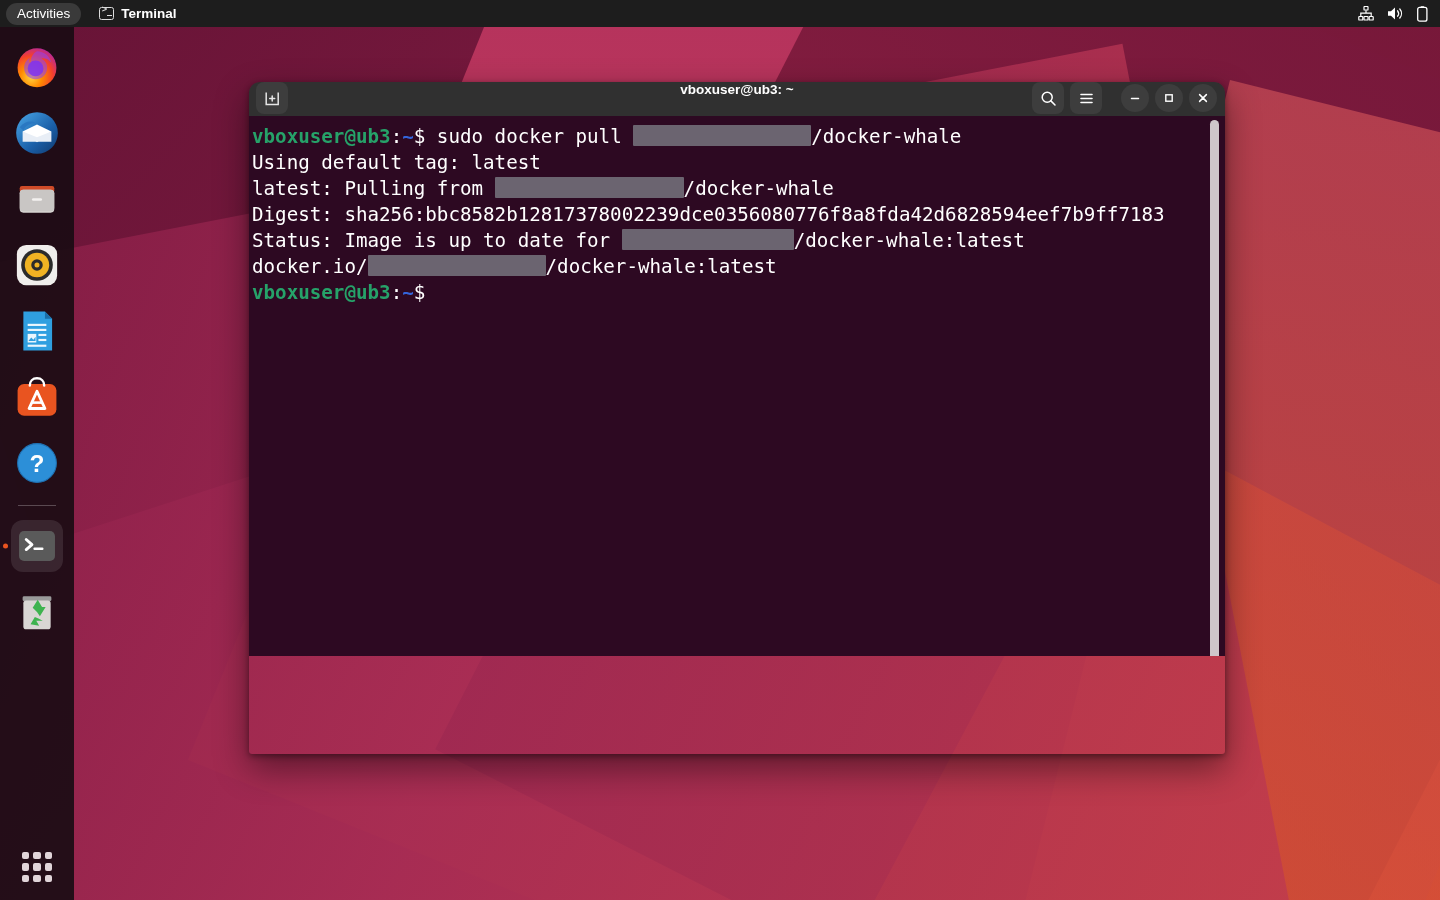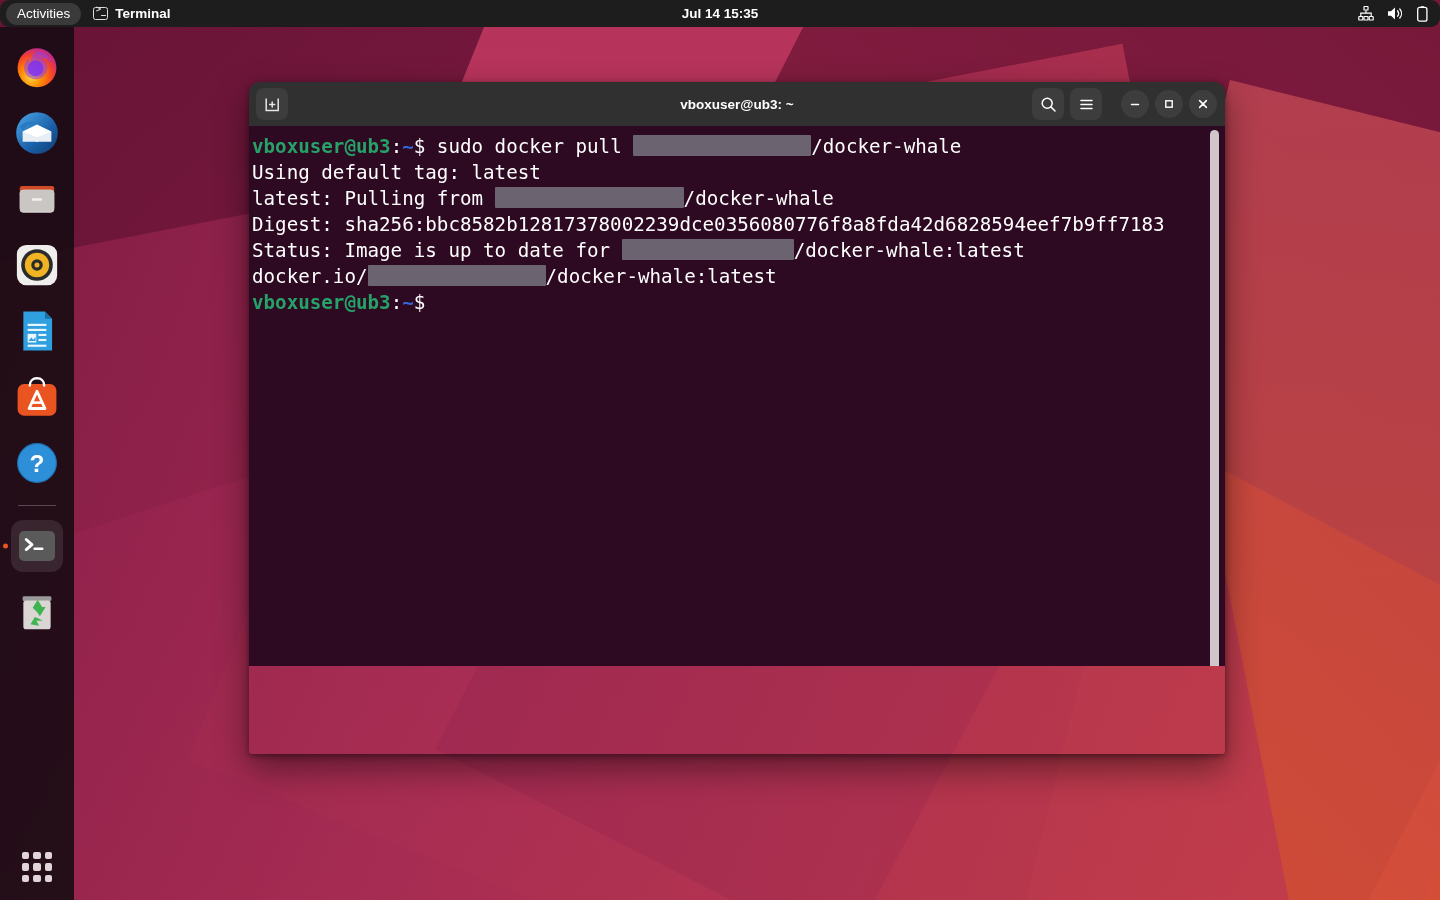--- a/index.html
+++ b/index.html
@@ -29,24 +29,24 @@
   .wp-e { width:1100px; height:700px; left:-180px; top:-120px;
     background:linear-gradient(150deg,#5d1030 0%,#7d1b40 100%);
     transform:rotate(-18deg); transform-origin:top left; opacity:.9; }
   .wp-f { width:500px; height:760px; left:1130px; top:420px;
     background:linear-gradient(200deg,#cf4a3c 0%,#e0542a 100%);
     transform:rotate(28deg); transform-origin:top left; opacity:.6; }
 
   
   .topbar { position:absolute; left:0; top:0; width:1440px; height:27px;
     background:#1d1d1d; display:flex; align-items:center; z-index:40;
-    color:#ffffff; font-size:13.5px;border-radius:9px; }
+    color:#ffffff; font-size:13.5px; }
   .activities { margin-left:6px; padding:3px 11px; border-radius:13px;
     background:#3a3a3a; font-size:13.5px; color:#fff; line-height:16px; }
-  .tb-app { display:flex; align-items:center; gap:7px; margin-left:12px; font-weight:bold; font-size:13.5px; }
+  .tb-app { display:flex; align-items:center; gap:7px; margin-left:18px; font-weight:bold; font-size:13.5px; }
   .tb-app-ico { width:15px; height:13px; border:1.6px solid #dcdcdc; border-radius:2.5px;
     position:relative; }
   .tb-app-ico::before { content:">"; position:absolute; left:1.5px; top:-3px;
     font-size:9px; color:#dcdcdc; font-family:"Liberation Mono", monospace; }
   .tb-app-ico::after { content:""; position:absolute; left:7px; top:7px; width:5px; height:1.4px;
     background:#dcdcdc; }
   .tb-clock { position:absolute; left:0; right:0; text-align:center; font-size:13.5px;
     font-weight:bold; pointer-events:none; }
   .tb-right { position:absolute; right:12px; display:flex; align-items:center; gap:13px; }
   .tb-right svg { display:block; }
@@ -65,21 +65,21 @@
   .dock-bottom { position:absolute; bottom:18px; left:0; width:74px;
     display:flex; justify-content:center; }
   .apps-grid { width:30px; height:30px; display:grid; grid-template-columns:repeat(3,1fr);
     grid-template-rows:repeat(3,1fr); gap:4px; }
   .apps-grid i { background:#f2e6ea; border-radius:2px; display:block; opacity:.92; }
 
   
   .term { position:absolute; left:249px; top:82px; width:976px; height:672px;
     border-radius:11px 11px 3px 3px; overflow:hidden;
     box-shadow:0 14px 34px rgba(0,0,0,0.45), 0 2px 6px rgba(0,0,0,0.4); z-index:20; }
-  .term-titlebar { height:44px; background:#303030; display:flex; align-items:center;
+  .term-titlebar { height:34px; background:#303030; display:flex; align-items:flex-start;
     padding:0 8px 0 7px; position:relative; }
   .tt-btn { width:32px; height:32px; border-radius:8px; display:flex;
     align-items:center; justify-content:center; background:transparent; }
   .tt-btn.filled { background:#3d3d3d; }
   .tt-title { position:absolute; left:0; right:0; text-align:center; color:#ffffff;
     font-size:13.5px; font-weight:bold; pointer-events:none; }
   .tt-right { margin-left:auto; display:flex; align-items:center; gap:6px; z-index:2; }
   .tt-round { width:28px; height:28px; border-radius:50%; background:#3d3d3d;
     display:flex; align-items:center; justify-content:center; color:#fff; }
   .tt-gap { width:7px; }
@@ -118,21 +118,20 @@
     <div class="wp-shape wp-f"></div>
     <div class="wp-shape wp-d"></div>
   </div>
 
   <div class="topbar">
     <div class="activities">Activities</div>
     <div class="tb-app">
       <span class="tb-app-ico"></span>
       <span>Terminal</span>
     </div>
-    <div class="tb-clock">Jul 14  15:35</div>
     <div class="tb-right">
       <span>
         <svg width="16" height="15" viewBox="0 0 16 15">
           <rect x="6" y="0.5" width="4" height="3.5" rx="0.6" fill="none" stroke="#fff" stroke-width="1.2"></rect>
           <rect x="0.8" y="10.5" width="4" height="3.5" rx="0.6" fill="none" stroke="#fff" stroke-width="1.2"></rect>
           <rect x="6" y="10.5" width="4" height="3.5" rx="0.6" fill="none" stroke="#fff" stroke-width="1.2"></rect>
           <rect x="11.2" y="10.5" width="4" height="3.5" rx="0.6" fill="none" stroke="#fff" stroke-width="1.2"></rect>
           <path d="M8 4.2 V7.2 M2.8 10.4 V7.2 H13.2 V10.4" fill="none" stroke="#fff" stroke-width="1.2"></path>
         </svg>
       </span>

